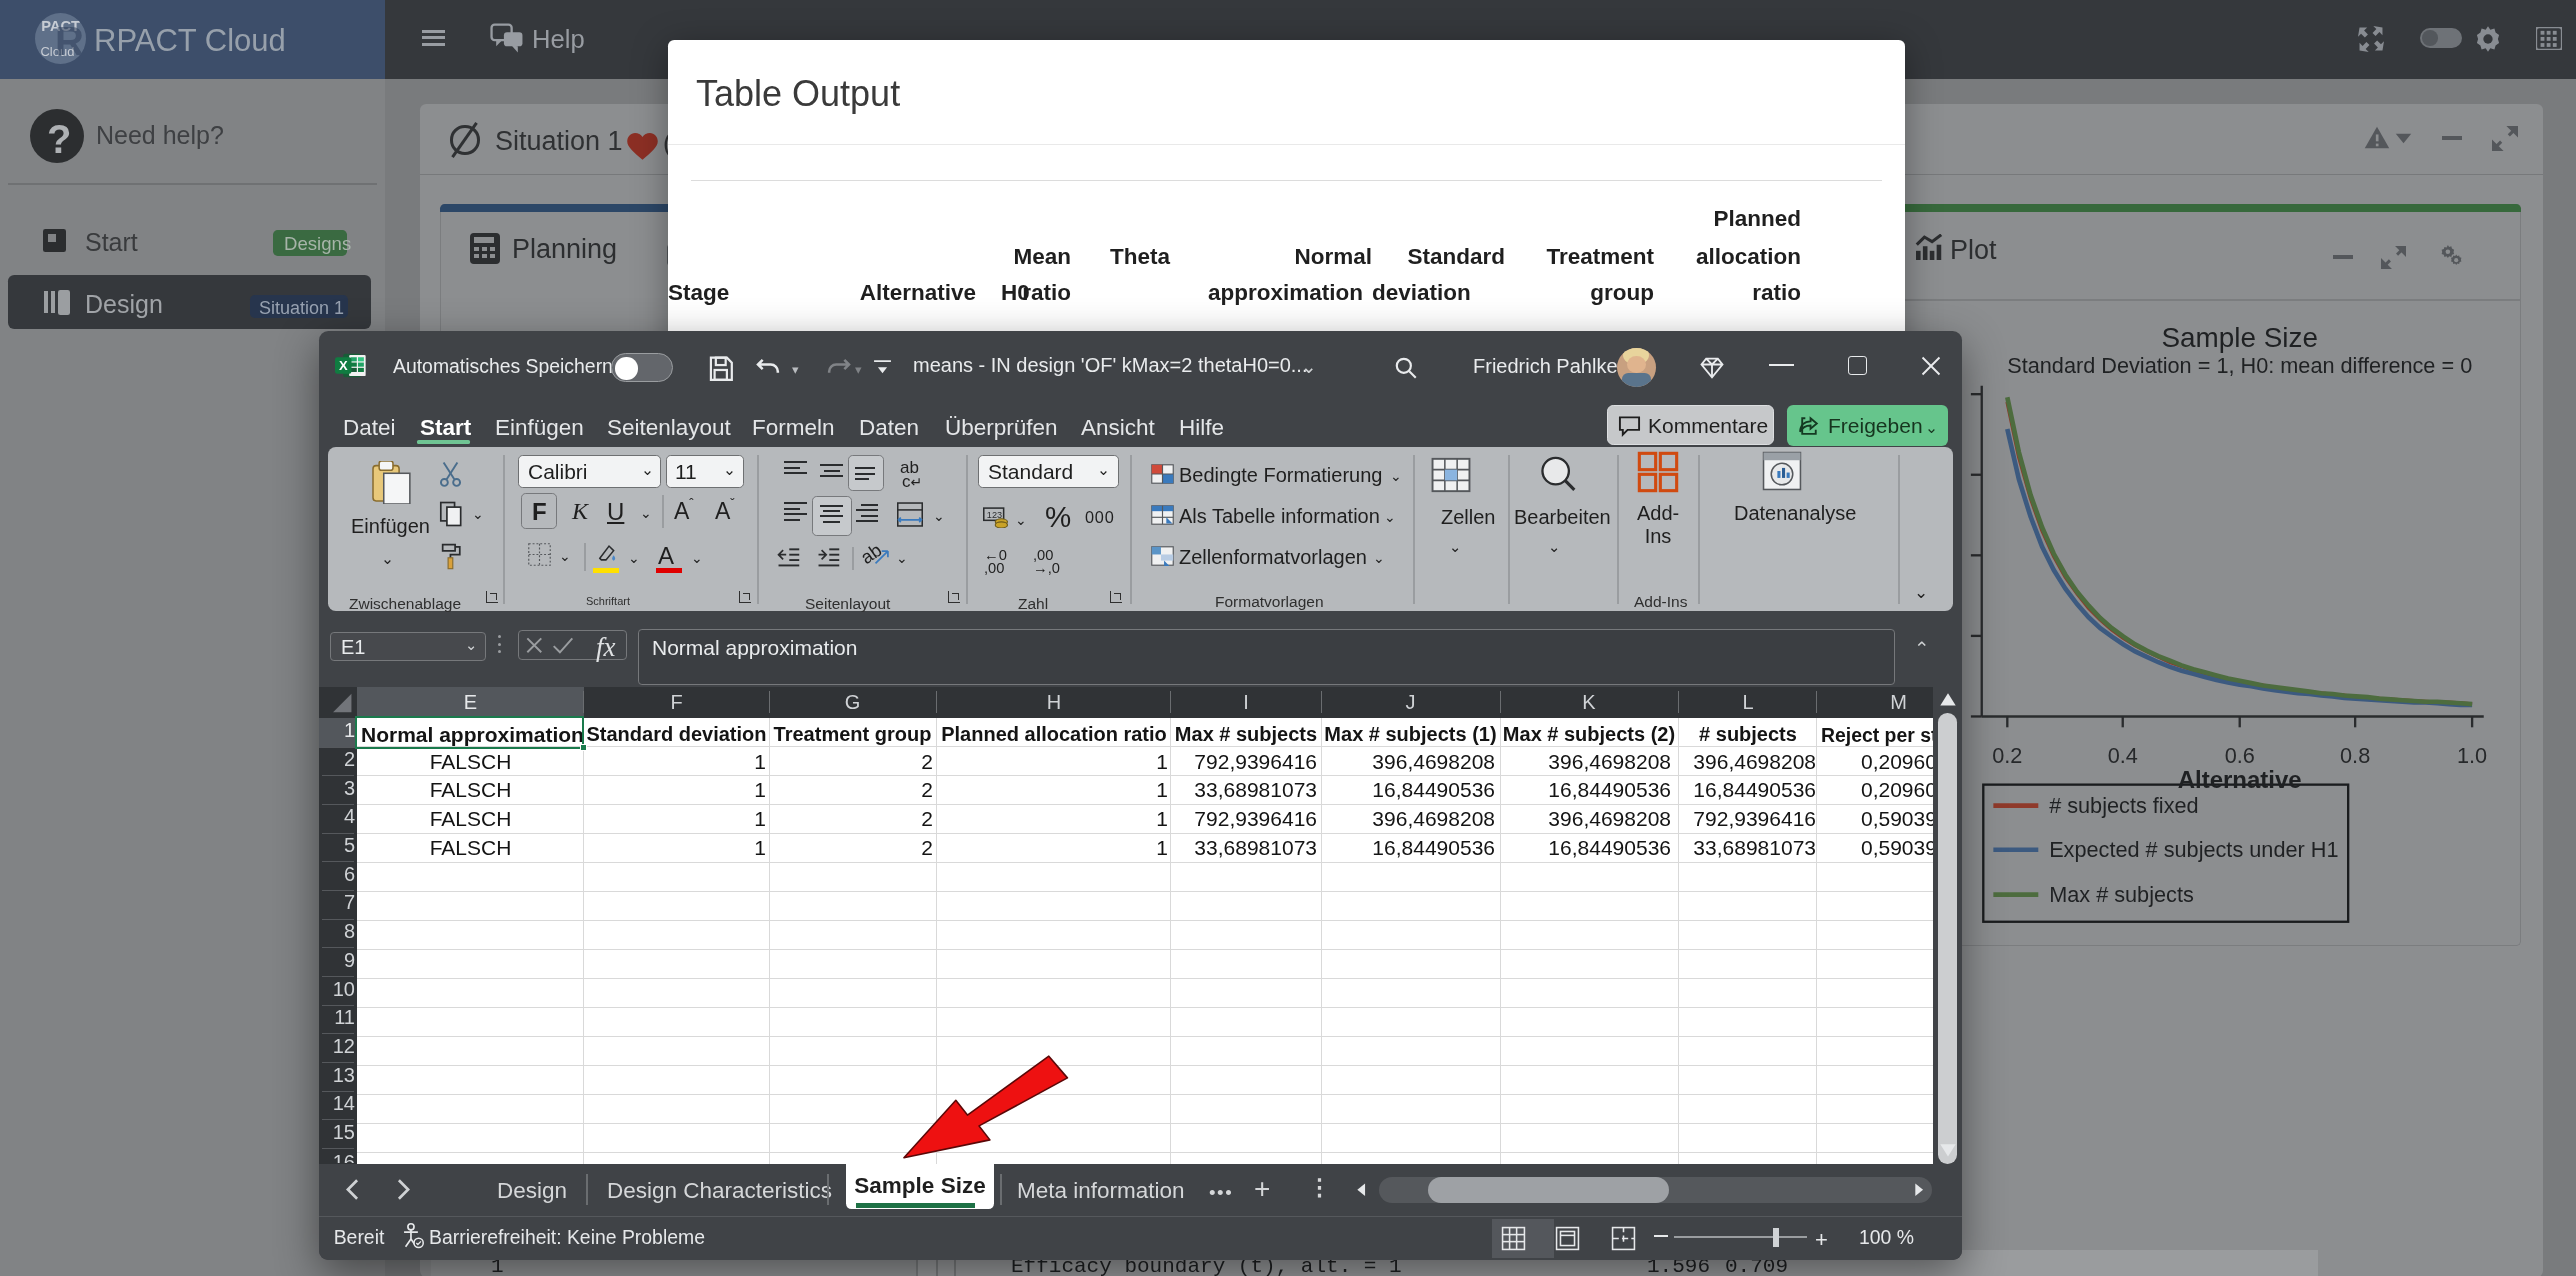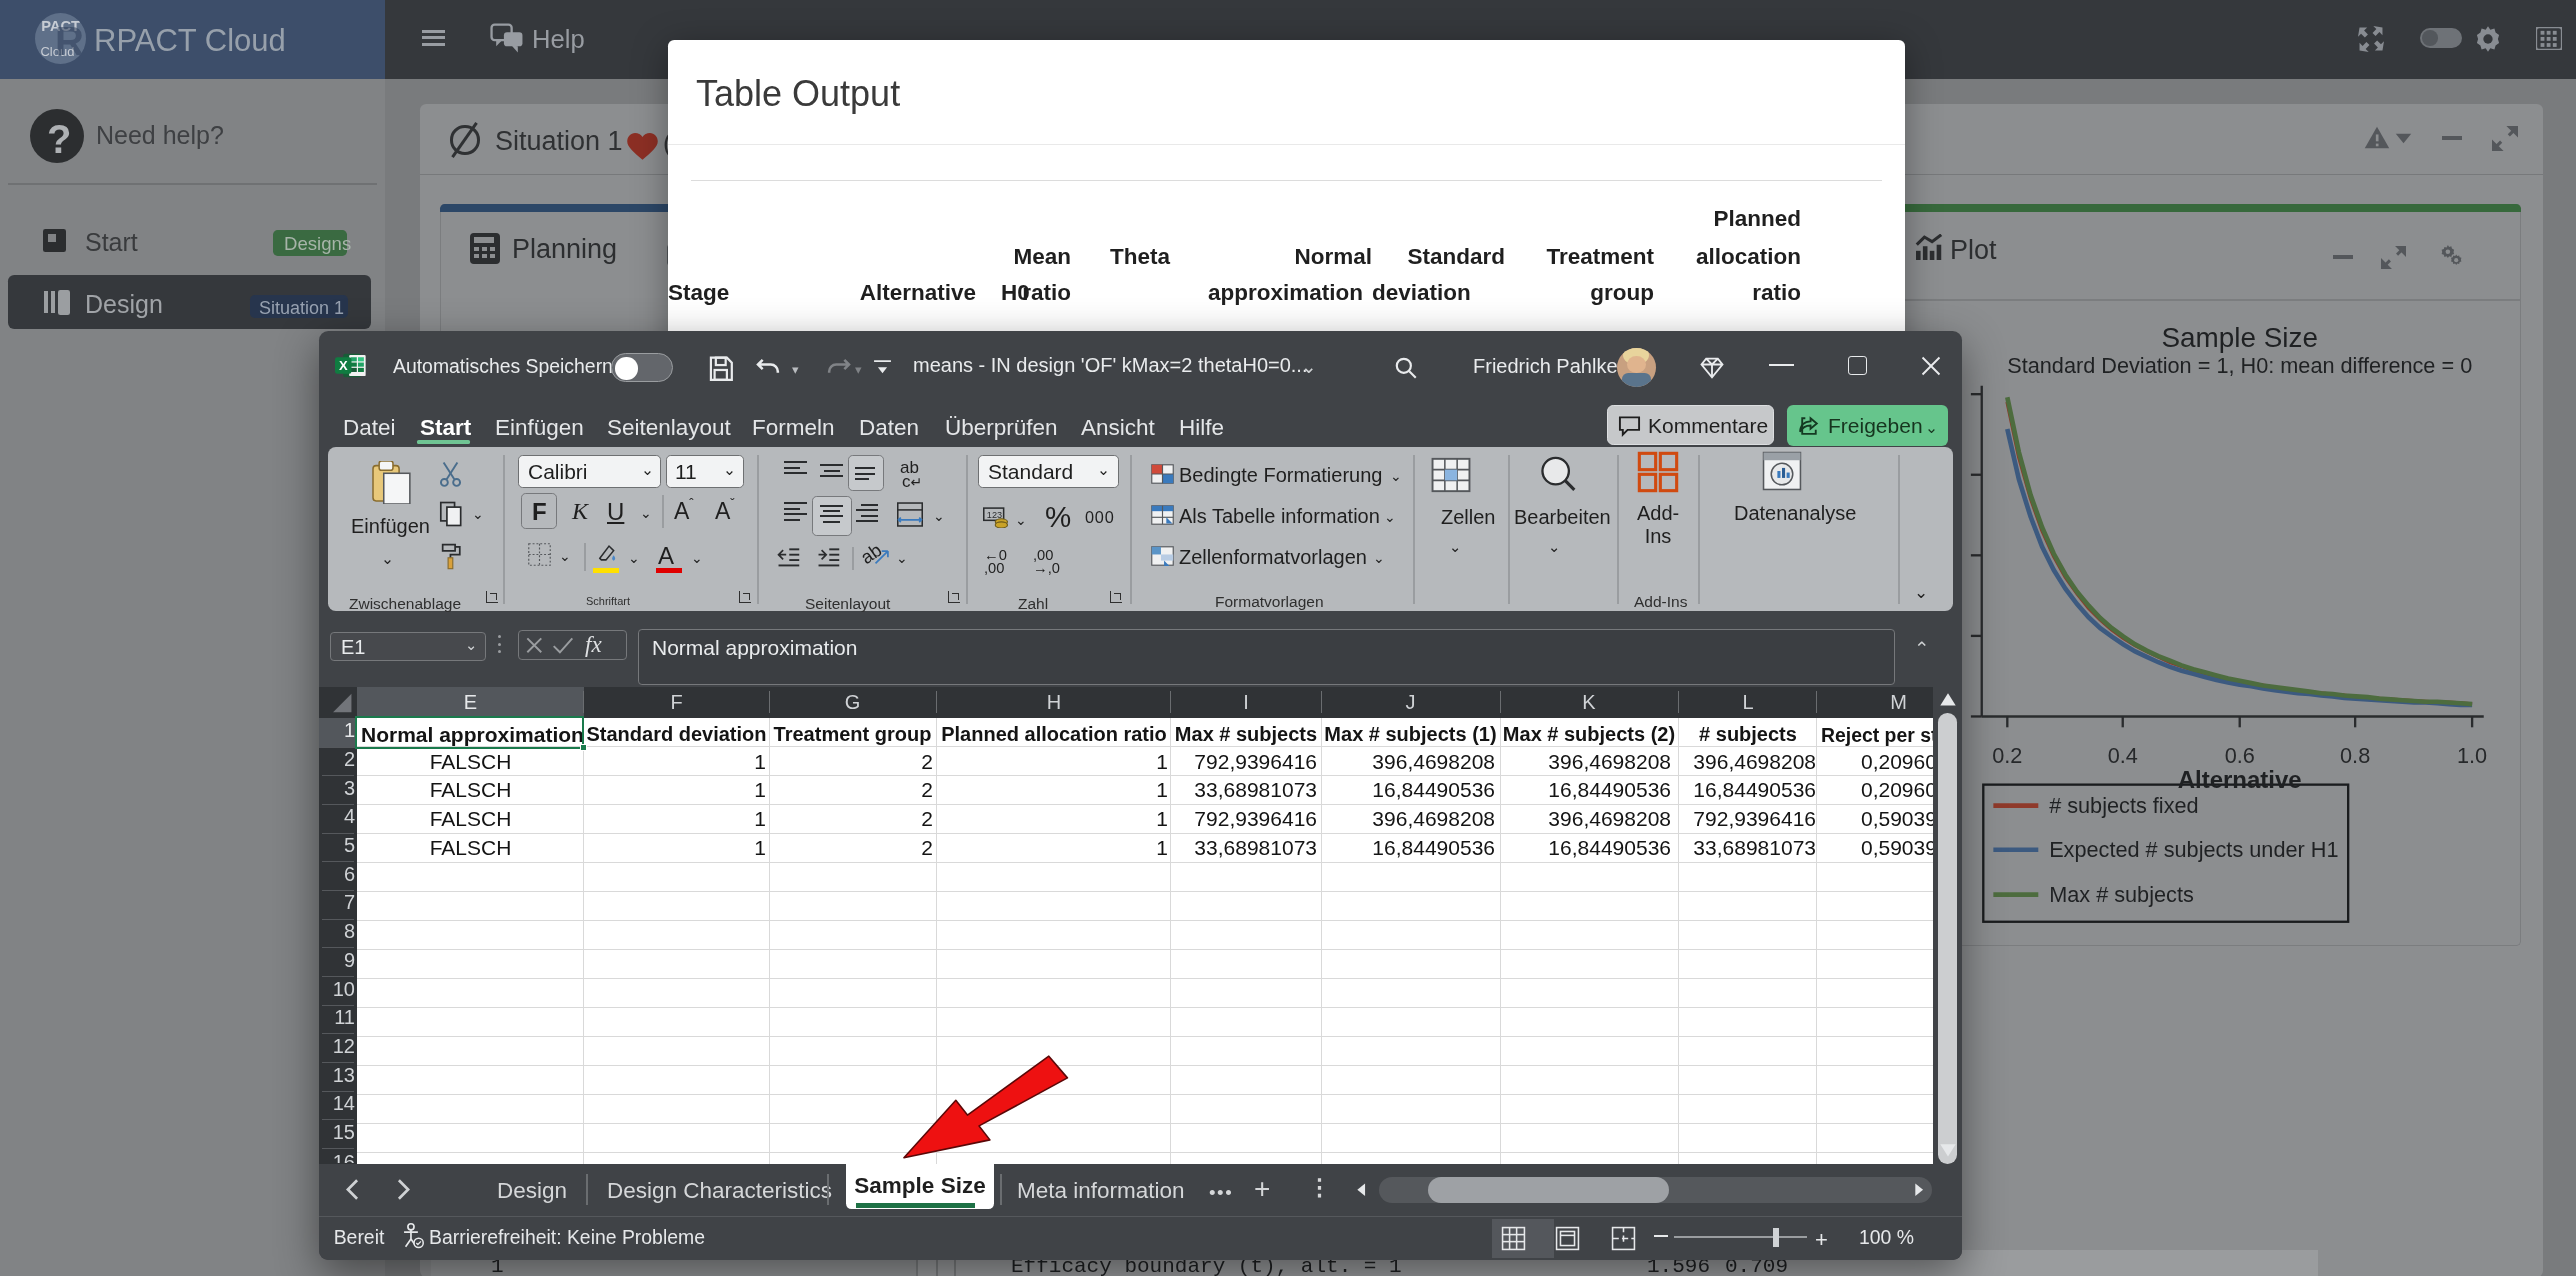--- a/index.html
+++ b/index.html
@@ -540,21 +540,21 @@
   <div class="a" style="left:179px;top:304px;width:3.1px;height:3.1px;background:#9a9da0;border-radius:50%"></div>
   <div class="a" style="left:179px;top:312px;width:3.1px;height:3.1px;background:#9a9da0;border-radius:50%"></div>
   <div class="a" style="left:179px;top:319px;width:3.1px;height:3.1px;background:#9a9da0;border-radius:50%"></div>
   <div class="a" style="left:199px;top:299px;width:109px;height:30px;border:1.6px solid #76787b;border-radius:3.9px"></div>
   <svg class="a" style="left:206px;top:305px" width="18.6" height="18.6" viewBox="0 0 24 24">
       <path d="M3 3 L21 21 M21 3 L3 21" stroke="#9a9da0" stroke-width="2.5"></path>
     </svg>
   <svg class="a" style="left:233px;top:305px" width="22" height="18.6" viewBox="0 0 28 24">
       <path d="M2 13 L10 21 L26 3" stroke="#9a9da0" stroke-width="2.5" fill="none"></path>
     </svg>
-  <div class="a" style="left:266px;top:301px;font-size:23px;font-style:italic;color:#dfe1e3;font-family:'Liberation Serif',serif">fx</div>
+  <div class="a" style="left:277px;top:301px;font-size:27px;font-style:italic;color:#dfe1e3;font-family:'Liberation Serif',serif">fx</div>
   <div class="a" style="left:319px;top:298px;width:1257px;height:56px;background:#3b3e42;border:1.6px solid #76787b;border-radius:3.9px"></div>
   <div class="a" style="left:333px;top:305px;font-size:21px;color:#e9ebed">Normal approximation</div>
   <div class="a" style="left:1595px;top:307px;font-size:18.6px;color:#cfd2d4">⌃</div>
 
   <div class="a" style="left:0;top:356px;width:1614px;height:31px;background:#303336"></div>
   <div class="a" style="left:0;top:356px;width:38px;height:509px;background:#303336"></div>
   <div class="a" style="left:38px;top:387px;width:1576px;height:447px;background:#fff"></div>
   <svg class="a" style="left:11px;top:361px" width="23" height="22" viewBox="0 0 30 28">
       <path d="M28 2 L28 26 L4 26 Z" fill="#72757a"></path>
     </svg>

